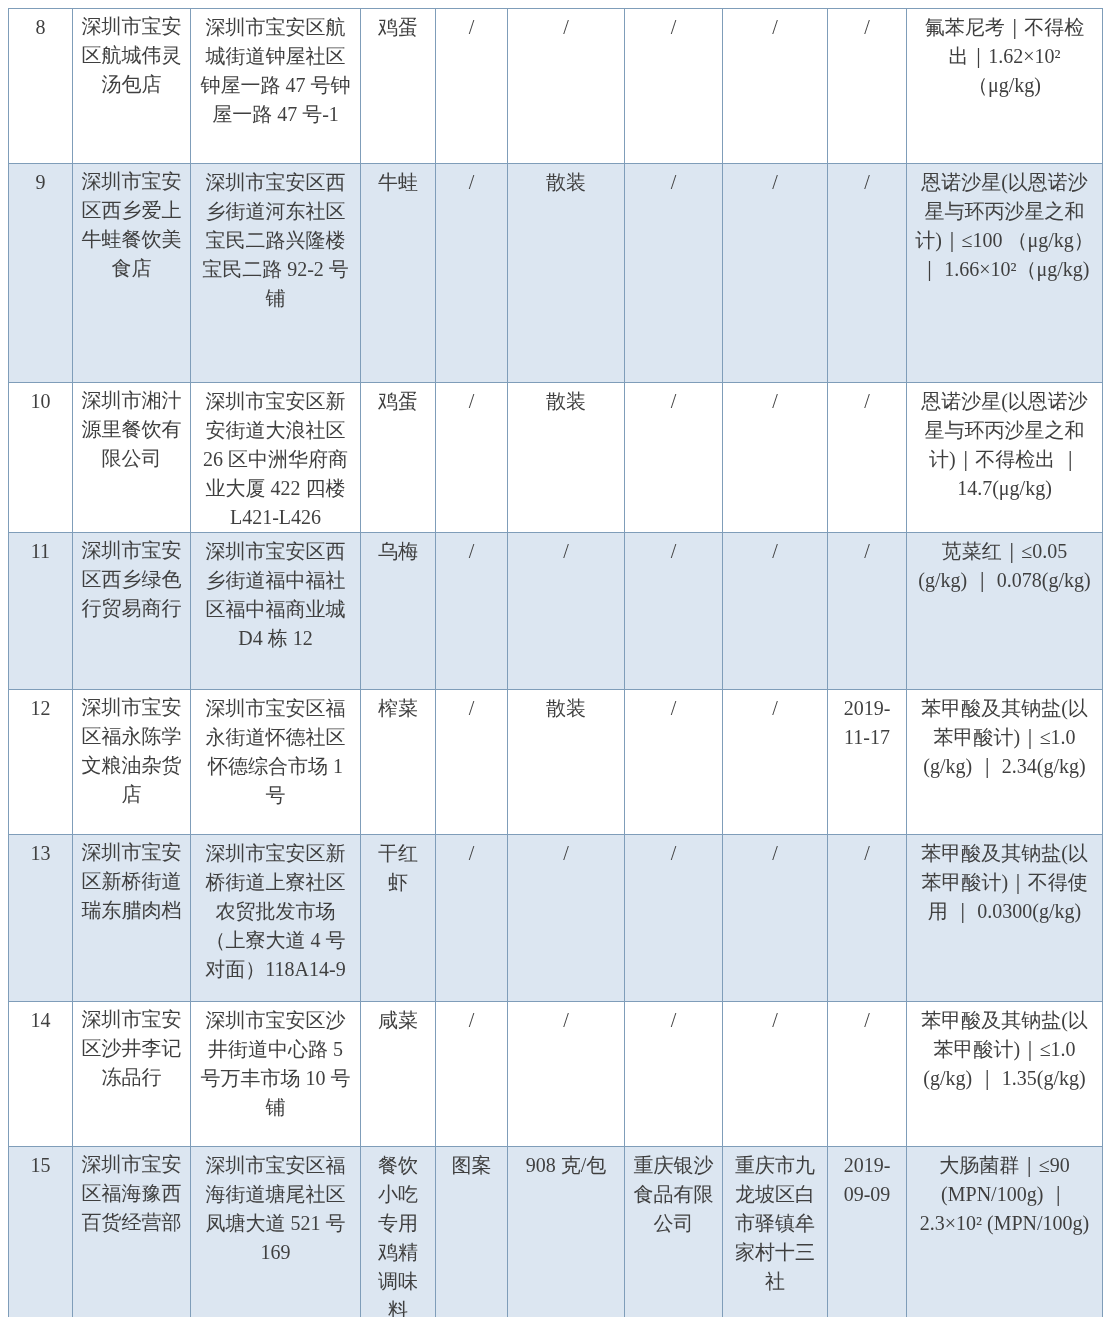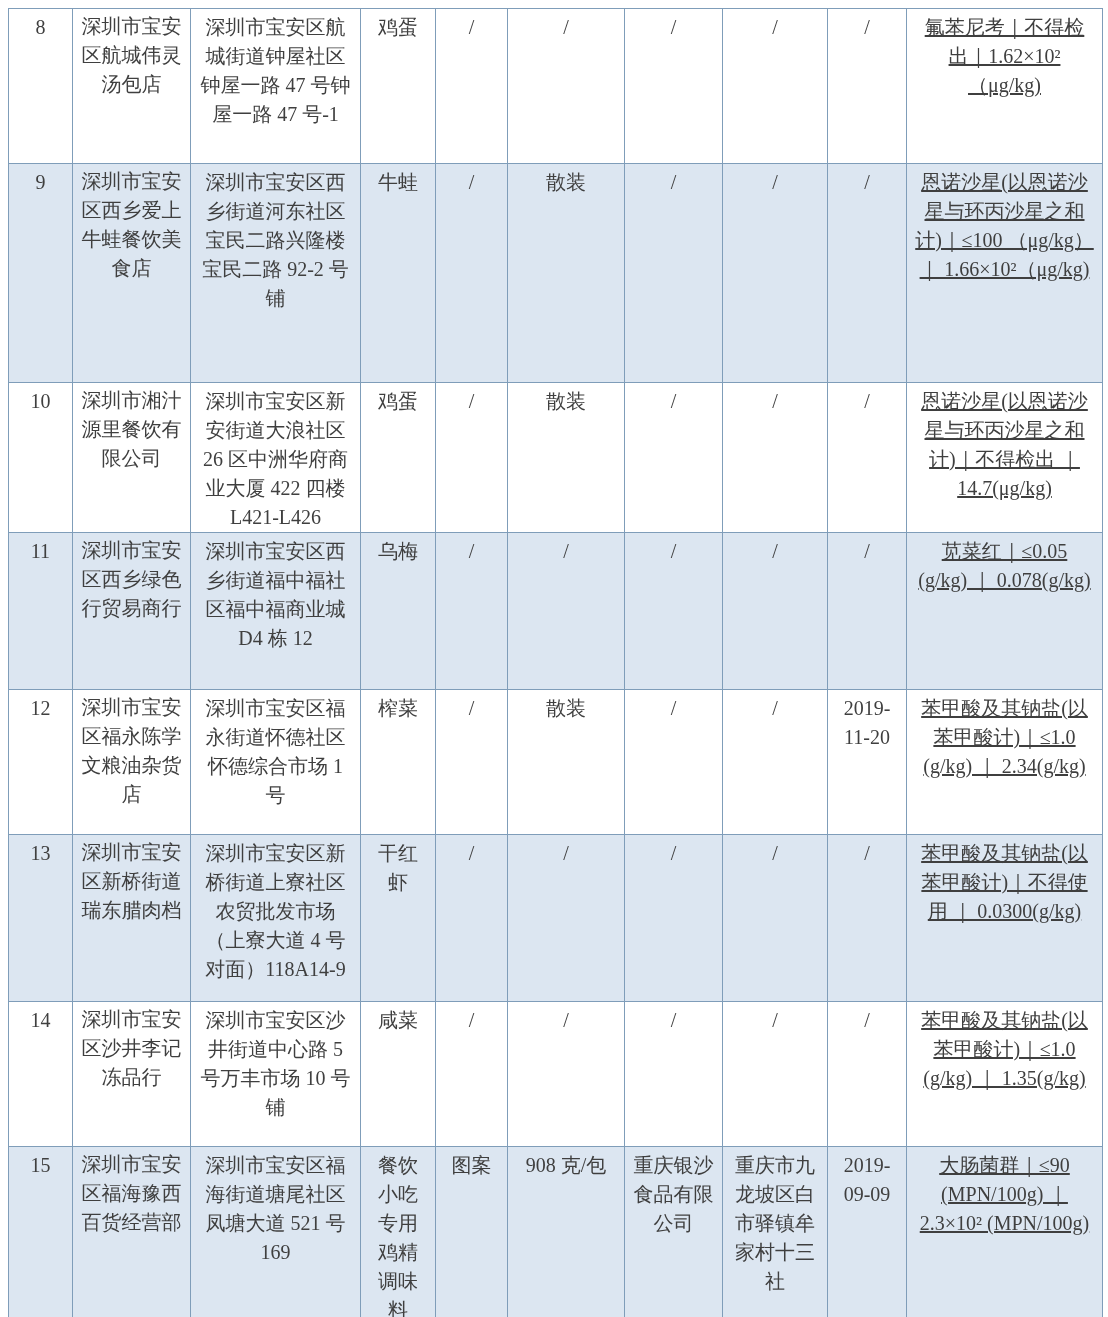--- a/index.html
+++ b/index.html
@@ -37,21 +37,21 @@
   col.c-producer{width:98px}
   col.c-paddr{width:105px}
   col.c-date{width:79px}
   col.c-result{width:196px}
   
   td.c-company{padding-left:10px;padding-right:10px;font-family:Liberation Mono, monospace;}
   td.c-address{padding-left:6px;padding-right:6px;}
   td.c-sample{padding-left:12px;padding-right:12px;}
   td.c-producer{padding-left:14px;padding-right:14px;}
   td.c-date{padding-left:6px;padding-right:6px;}
-  td.c-result{text-align:left;padding-left:12px;padding-right:10px;text-decoration:underline;}
+  td.c-result{text-align:left;padding-left:12px;padding-right:10px;}
   
   tbody tr:nth-child(even) td{background:#dce6f1;}
   
   tbody tr:nth-child(1){height:155px}
   tbody tr:nth-child(2){height:219px}
   tbody tr:nth-child(3){height:130px}
   tbody tr:nth-child(4){height:157px}
   tbody tr:nth-child(5){height:145px}
   tbody tr:nth-child(6){height:167px}
   tbody tr:nth-child(7){height:145px}
@@ -129,21 +129,21 @@
 
   <tr>
     <td class="c-no">12</td>
     <td class="c-company">深圳市宝安区福永陈学文粮油杂货店</td>
     <td class="c-address">深圳市宝安区福永街道怀德社区怀德综合市场 1 号</td>
     <td class="c-sample">榨菜</td>
     <td class="c-trademark">/</td>
     <td class="c-spec">散装</td>
     <td class="c-producer">/</td>
     <td class="c-paddr">/</td>
-    <td class="c-date">2019-11-20</td>
+    <td class="c-date">2019-11-17</td>
     <td class="c-result">苯甲酸及其钠盐(以苯甲酸计)｜≤1.0 (g/kg) ｜ 2.34(g/kg)</td>
   </tr>
 
   <tr>
     <td class="c-no">13</td>
     <td class="c-company">深圳市宝安区新桥街道瑞东腊肉档</td>
     <td class="c-address">深圳市宝安区新桥街道上寮社区农贸批发市场（上寮大道 4 号对面）118A14-9</td>
     <td class="c-sample">干红虾</td>
     <td class="c-trademark">/</td>
     <td class="c-spec">/</td>

